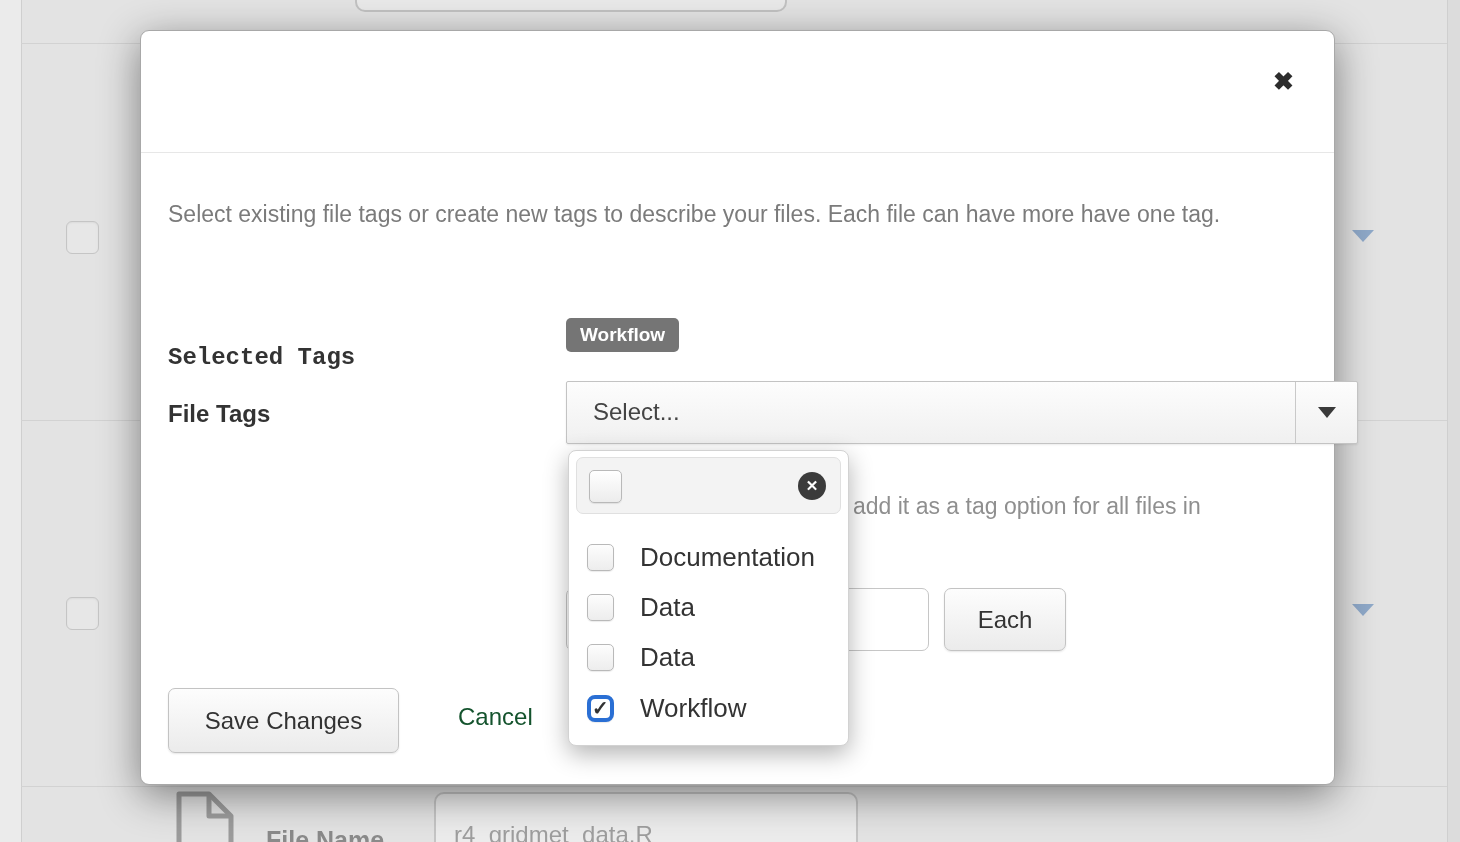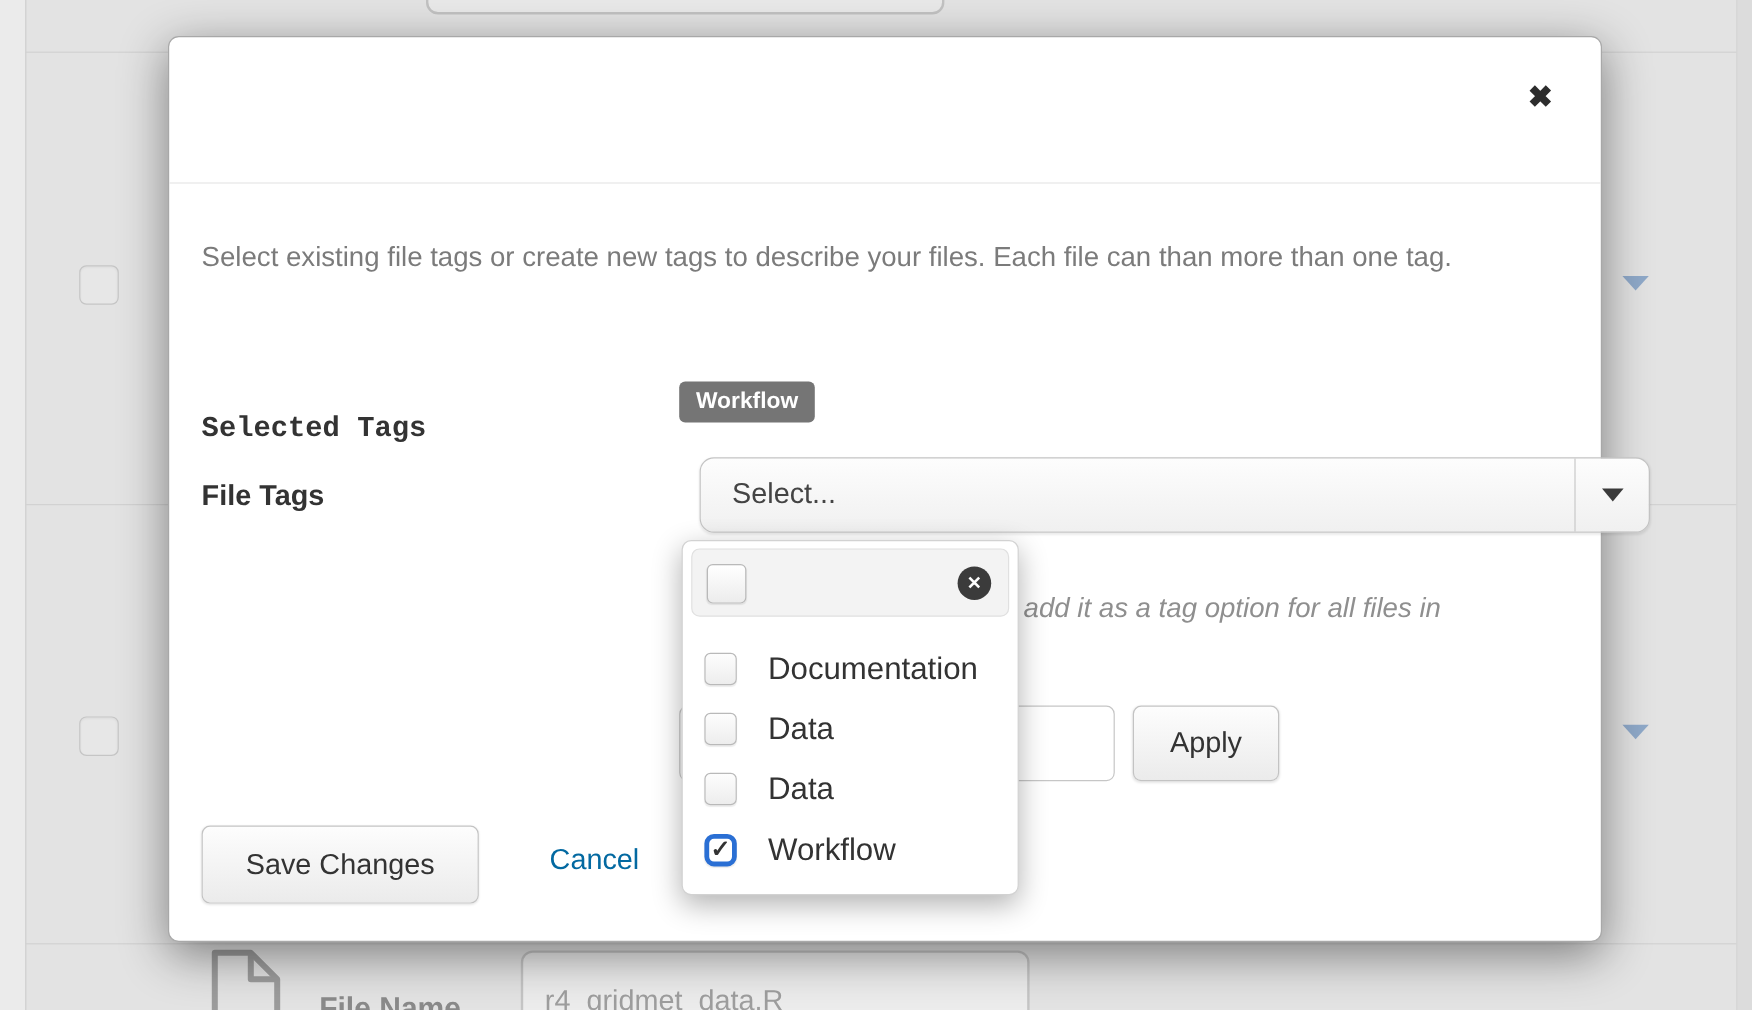--- a/index.html
+++ b/index.html
@@ -36,44 +36,44 @@
   .modal-title{position:absolute;left:27px;top:38px;font-size:41px;font-weight:bold;color:#333;letter-spacing:-0.5px;}
   .modal-close{position:absolute;right:40px;top:38px;font-size:25px;font-weight:bold;color:#2d2d2d;cursor:pointer;line-height:1;}
 
   .modal-desc{position:absolute;left:27px;top:163px;width:1125px;font-size:23px;line-height:40px;color:#7b7b7b;}
 
   .field-label{position:absolute;left:27px;font-size:24px;font-weight:bold;color:#333;}
 
   .tag-badge{position:absolute;left:425px;top:287px;background:#757575;color:#fff;
     font-size:19px;font-weight:bold;padding:6px 14px;border-radius:5px;}
 
-  .select-control{position:absolute;left:442px;top:350px;width:792px;height:63px;
-    border:1px solid #c3c3c3;border-radius:12px;
+  .select-control{position:absolute;left:425px;top:350px;width:792px;height:63px;
+    border:1px solid #c3c3c3;border-radius:2px;
     background:linear-gradient(#fdfdfd,#f0f0f0);
     box-shadow:0 1px 2px rgba(0,0,0,0.08);box-sizing:border-box;cursor:pointer;}
   .select-value{position:absolute;left:26px;top:16px;font-size:24px;color:#444;}
   .select-caret-cell{position:absolute;right:0;top:0;width:61px;height:100%;
     border-left:1px solid #c9c9c9;display:flex;align-items:center;justify-content:center;}
   .select-caret{width:0;height:0;border-left:9px solid transparent;border-right:9px solid transparent;
     border-top:11px solid #3a3a3a;}
 
-  .help-text{position:absolute;left:712px;top:462px;font-size:23px;color:#8f8f8f;font-style:italic;}
+  .help-text{position:absolute;left:712px;top:462px;font-size:23px;color:#8f8f8f;}
 
   .custom-input{position:absolute;left:425px;top:557px;width:363px;height:63px;
     border:1px solid #c6c6c6;border-radius:7px;background:#fff;box-sizing:border-box;
     font-family:"Liberation Sans",sans-serif;font-size:23px;color:#333;padding:0 14px;z-index:1;}
 
   .btn{position:absolute;border:1px solid #c3c3c3;border-radius:7px;
     background:linear-gradient(#fdfdfd,#ebebeb);
     box-shadow:0 1px 2px rgba(0,0,0,0.1);
     font-family:"Liberation Sans",sans-serif;font-size:24px;color:#333;
     display:flex;align-items:center;justify-content:center;cursor:pointer;box-sizing:border-box;}
   .btn-apply{left:803px;top:557px;width:122px;height:63px;}
   .btn-save{left:27px;top:657px;width:231px;height:65px;}
-  .link-cancel{position:absolute;left:317px;top:672px;font-size:24px;color:#0369a1;cursor:pointer;}
+  .link-cancel{position:absolute;left:317px;top:672px;font-size:24px;color:#14532d;cursor:pointer;}
 
   
   .dd-panel{position:absolute;left:427px;top:419px;width:281px;height:296px;background:#fff;
     border:1px solid #d2d2d2;border-radius:8px;z-index:5;
     box-shadow:0 8px 24px rgba(0,0,0,0.3);box-sizing:border-box;}
   .dd-head{position:absolute;left:7px;top:6px;width:265px;height:57px;background:#f3f3f3;
     border:1px solid #e0e0e0;border-radius:7px;box-sizing:border-box;}
   .dd-head-checkbox{position:absolute;left:12px;top:12px;width:31px;height:31px;
     background:linear-gradient(#ffffff,#ececec);border:1px solid #b9b9b9;border-radius:5px;
     box-shadow:0 1px 1px rgba(0,0,0,0.08);cursor:pointer;}
@@ -122,37 +122,37 @@
     </svg>
     <div class="bg-file-label">File Name</div>
     <input class="bg-file-input" type="text" value="r4_gridmet_data.R" style="">
   </div>
 
   <div class="modal">
     <div class="modal-header">
       <div class="modal-close">✖</div>
     </div>
 
-    <div class="modal-desc">Select existing file tags or create new tags to describe your files. Each file can than more than one tag.</div>
+    <div class="modal-desc">Select existing file tags or create new tags to describe your files. Each file can have more have one tag.</div>
 
     <div class="field-label" style="top:313px;font-family:Liberation Mono, monospace;">Selected Tags</div>
     <div class="tag-badge">Workflow</div>
 
     <div class="field-label" style="top:369px;">File Tags</div>
     <div class="select-control">
       <div class="select-value">Select...</div>
       <div class="select-caret-cell">
         <div class="select-caret"></div>
       </div>
     </div>
 
     <div class="help-text">add it as a tag option for all files in</div>
 
     <input class="custom-input" type="text" value="" style="">
-    <div class="btn btn-apply">Apply</div>
+    <div class="btn btn-apply">Each</div>
 
     <div class="btn btn-save">Save Changes</div>
     <div class="link-cancel">Cancel</div>
 
     <div class="dd-panel">
       <div class="dd-head">
         <div class="dd-head-checkbox"></div>
         <div class="dd-clear">✕</div>
       </div>
 

